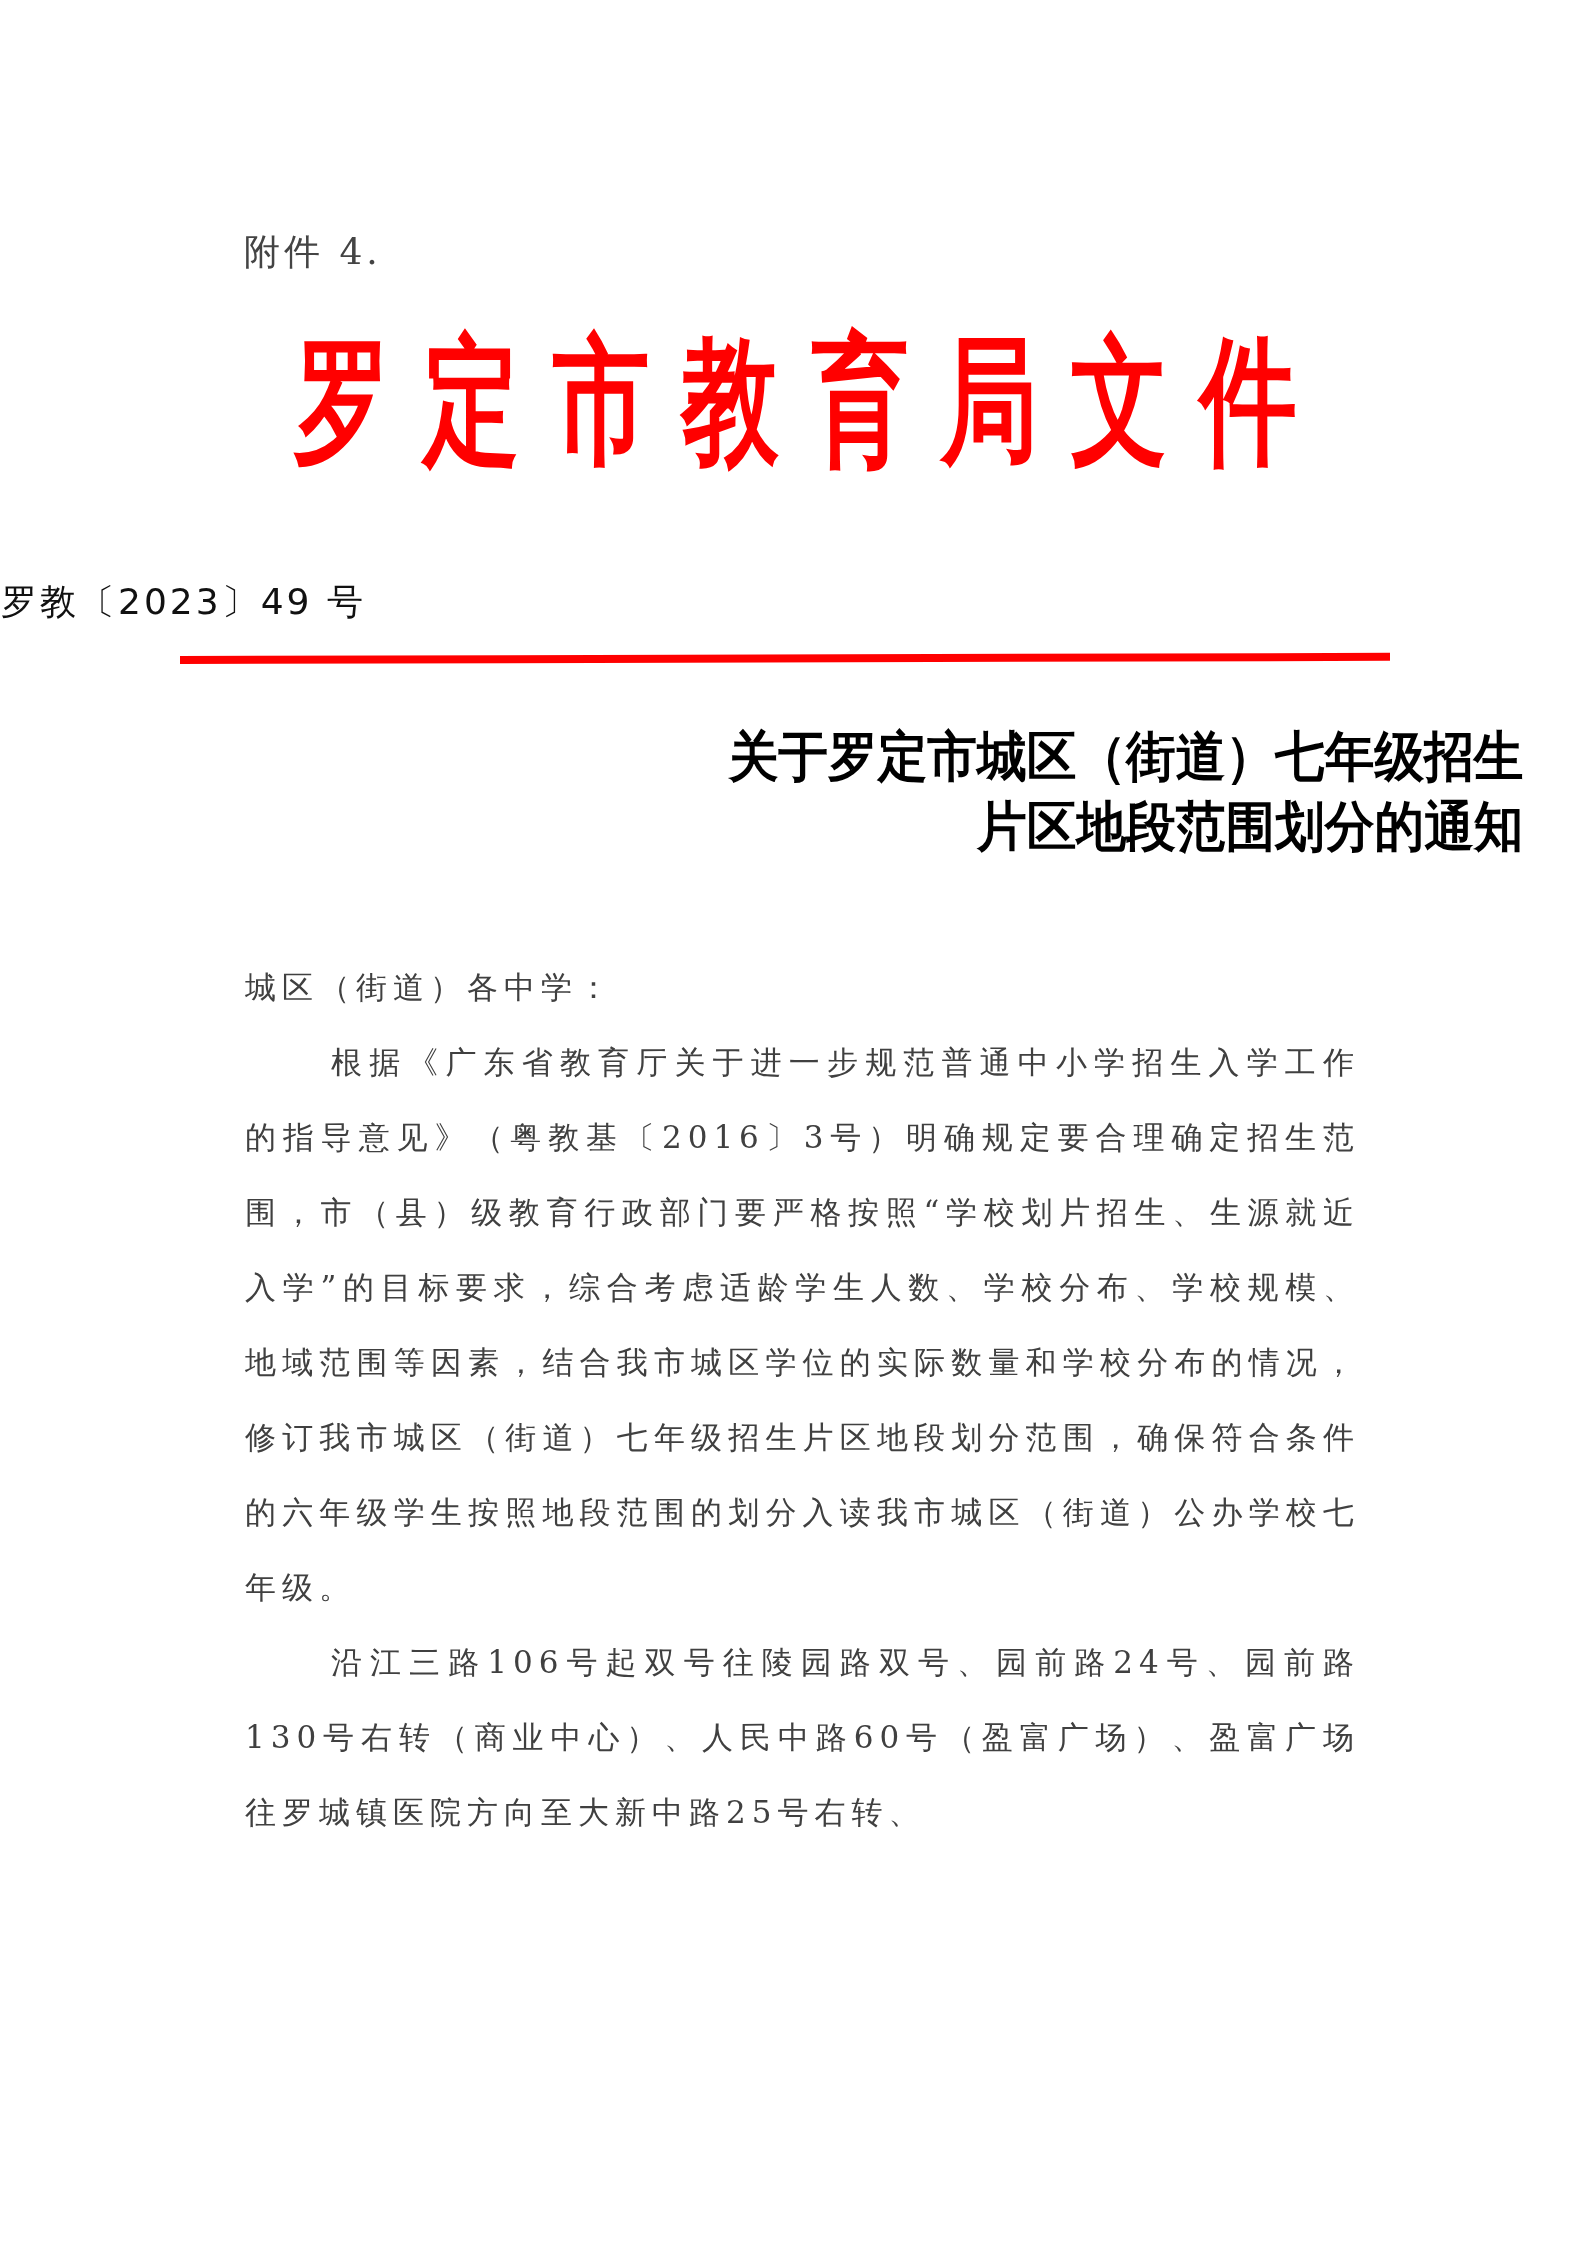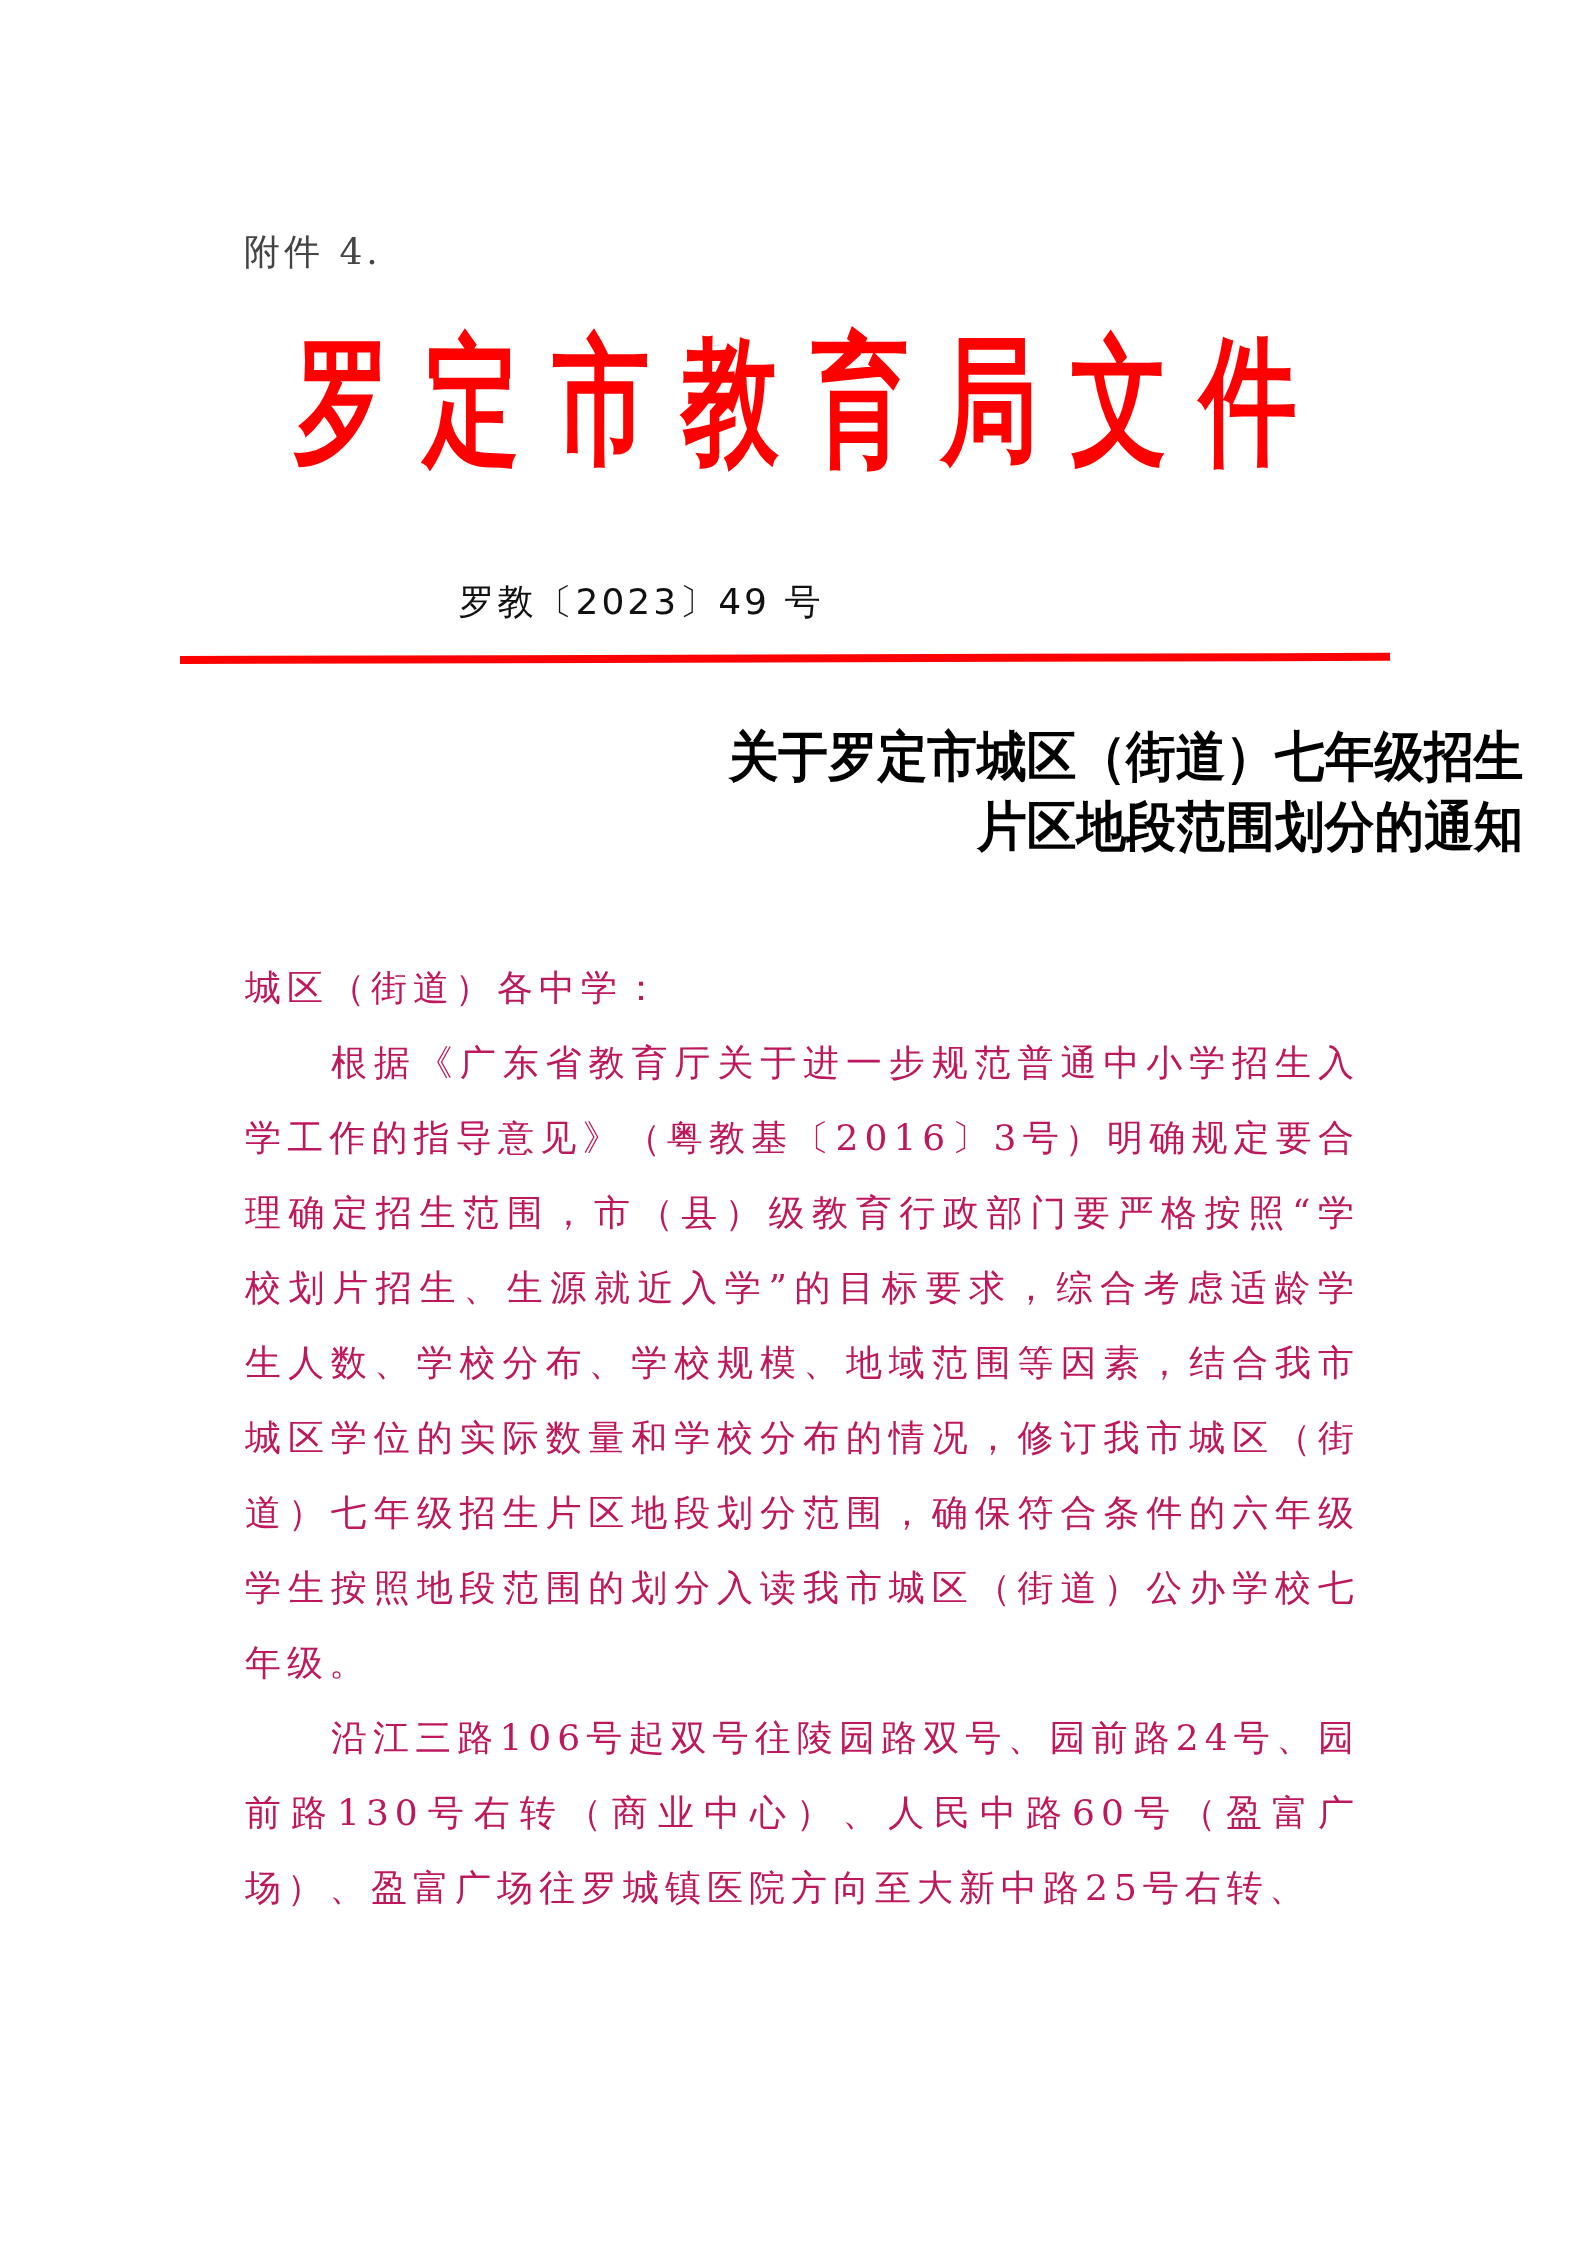--- a/index.html
+++ b/index.html
@@ -40,24 +40,23 @@
       font-weight: bold;
       font-size: 124px;
     }
     .issuer-banner span {
       display: inline-block;
       transform: scaleX(0.78) scaleY(1.12);
       transform-origin: center;
     }
     .doc-number {
       position: absolute;
-      left: 12px;
+      left: 1px;
       width: 1258px;
       top: 578px;
-      text-align: center;
       font-size: 36px;
       line-height: 48px;
       letter-spacing: 3px;
       font-family: "DejaVu Serif", "Liberation Serif", serif;
       color: #111111;
     }
     .doc-number .num {
       font-family: "DejaVu Sans", "Liberation Sans", sans-serif;
     }
     .red-rule {
@@ -85,24 +84,24 @@
     .notice-title div {
       display: block;
       transform: scaleX(0.92);
     }
     .body-text {
       position: absolute;
       left: 245px;
       top: 950px;
       width: 1115px;
       font-family: "DejaVu Serif", "Liberation Serif", serif;
-      font-size: 36px;
+      font-size: 31px;
       line-height: 75px;
       letter-spacing: 6px;
-      color: #be185d;
+      color: #404040;
     }
     .body-text p {
       margin: 0;
       text-align: justify;
       text-align-last: left;
     }
     .body-text .indent {
       text-indent: 86px;
     }
   </style>

